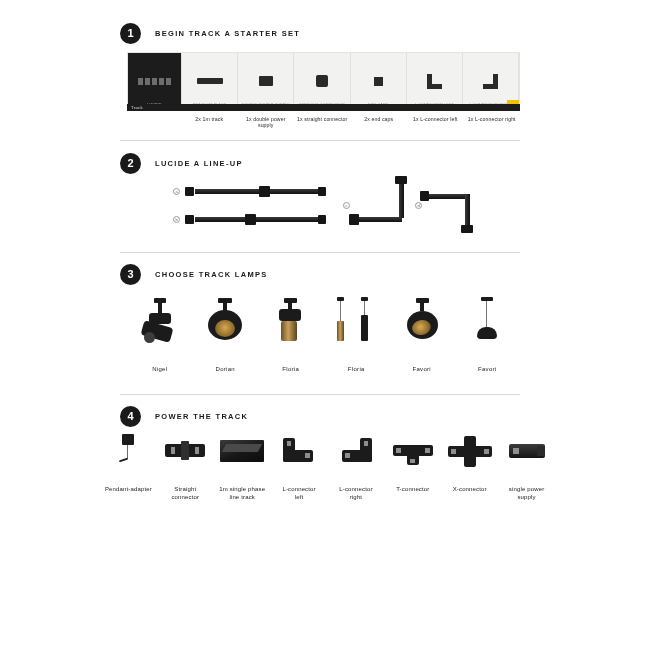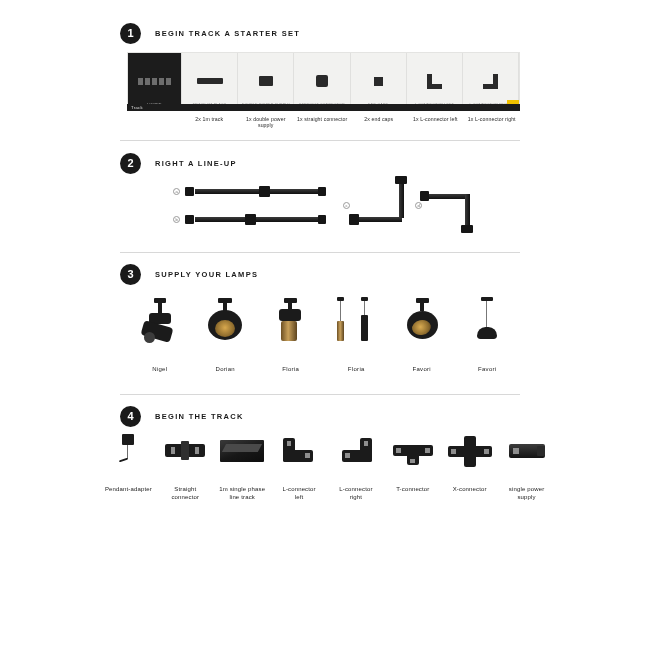--- a/index.html
+++ b/index.html
@@ -309,21 +309,21 @@
     <div class="sl">2x end caps</div>
     <div class="sl">1x L-connector left</div>
     <div class="sl">1x L-connector right</div>
   </div>
 
   <div class="divider" style="top:140px;"></div>
 
   <div class="step" style="top:152px;">
     <div class="step-head">
       <div class="badge">2</div>
-      <div class="step-title">RIGHT A LINE-UP</div>
+      <div class="step-title">LUCIDE A LINE-UP</div>
     </div>
   </div>
 
   <div class="lineup-area">
 
     <div class="ring" style="left:46px; top:16px;">a</div>
     <div class="node" style="left:58px; top:15px; width:9px; height:9px;"></div>
     <div class="rail" style="left:68px; top:17px; width:64px;"></div>
     <div class="node" style="left:132px; top:14px; width:11px; height:11px;"></div>
     <div class="rail" style="left:143px; top:17px; width:48px;"></div>
@@ -347,21 +347,21 @@
     <div class="node" style="left:293px; top:19px; width:9px; height:10px;"></div>
     <div class="rail v" style="left:338px; top:22px; height:33px;"></div>
     <div class="node" style="left:334px; top:53px; width:12px; height:8px;"></div>
   </div>
 
   <div class="divider" style="top:252px;"></div>
 
   <div class="step" style="top:263px;">
     <div class="step-head">
       <div class="badge">3</div>
-      <div class="step-title">SUPPLY YOUR LAMPS</div>
+      <div class="step-title">CHOOSE TRACK LAMPS</div>
     </div>
   </div>
 
   <div class="lamps">
 
     <div class="lamp">
       <div class="lamp-art">
         <div class="blk" style="left:25px; top:4px; width:12px; height:5px; border-radius:1px;"></div>
         <div class="blk" style="left:29px; top:9px; width:4px; height:10px;"></div>
         <div class="blk" style="left:20px; top:19px; width:22px; height:11px; border-radius:3px;"></div>
@@ -421,21 +421,21 @@
       </div>
       <div class="lamp-name">Favori</div>
     </div>
   </div>
 
   <div class="divider" style="top:394px;"></div>
 
   <div class="step" style="top:405px;">
     <div class="step-head">
       <div class="badge">4</div>
-      <div class="step-title">BEGIN THE TRACK</div>
+      <div class="step-title">POWER THE TRACK</div>
     </div>
   </div>
 
   <div class="parts">
 
     <div class="part">
       <div class="part-art">
         <div class="blk" style="left:22px; top:2px; width:12px; height:11px; border-radius:1px;"></div>
         <div class="gry" style="left:27px; top:13px; width:1px; height:14px; background:#6b6b6b;"></div>
         <div class="blk" style="left:19px; top:27px; width:9px; height:2px; border-radius:1px; transform:rotate(-18deg);"></div>

